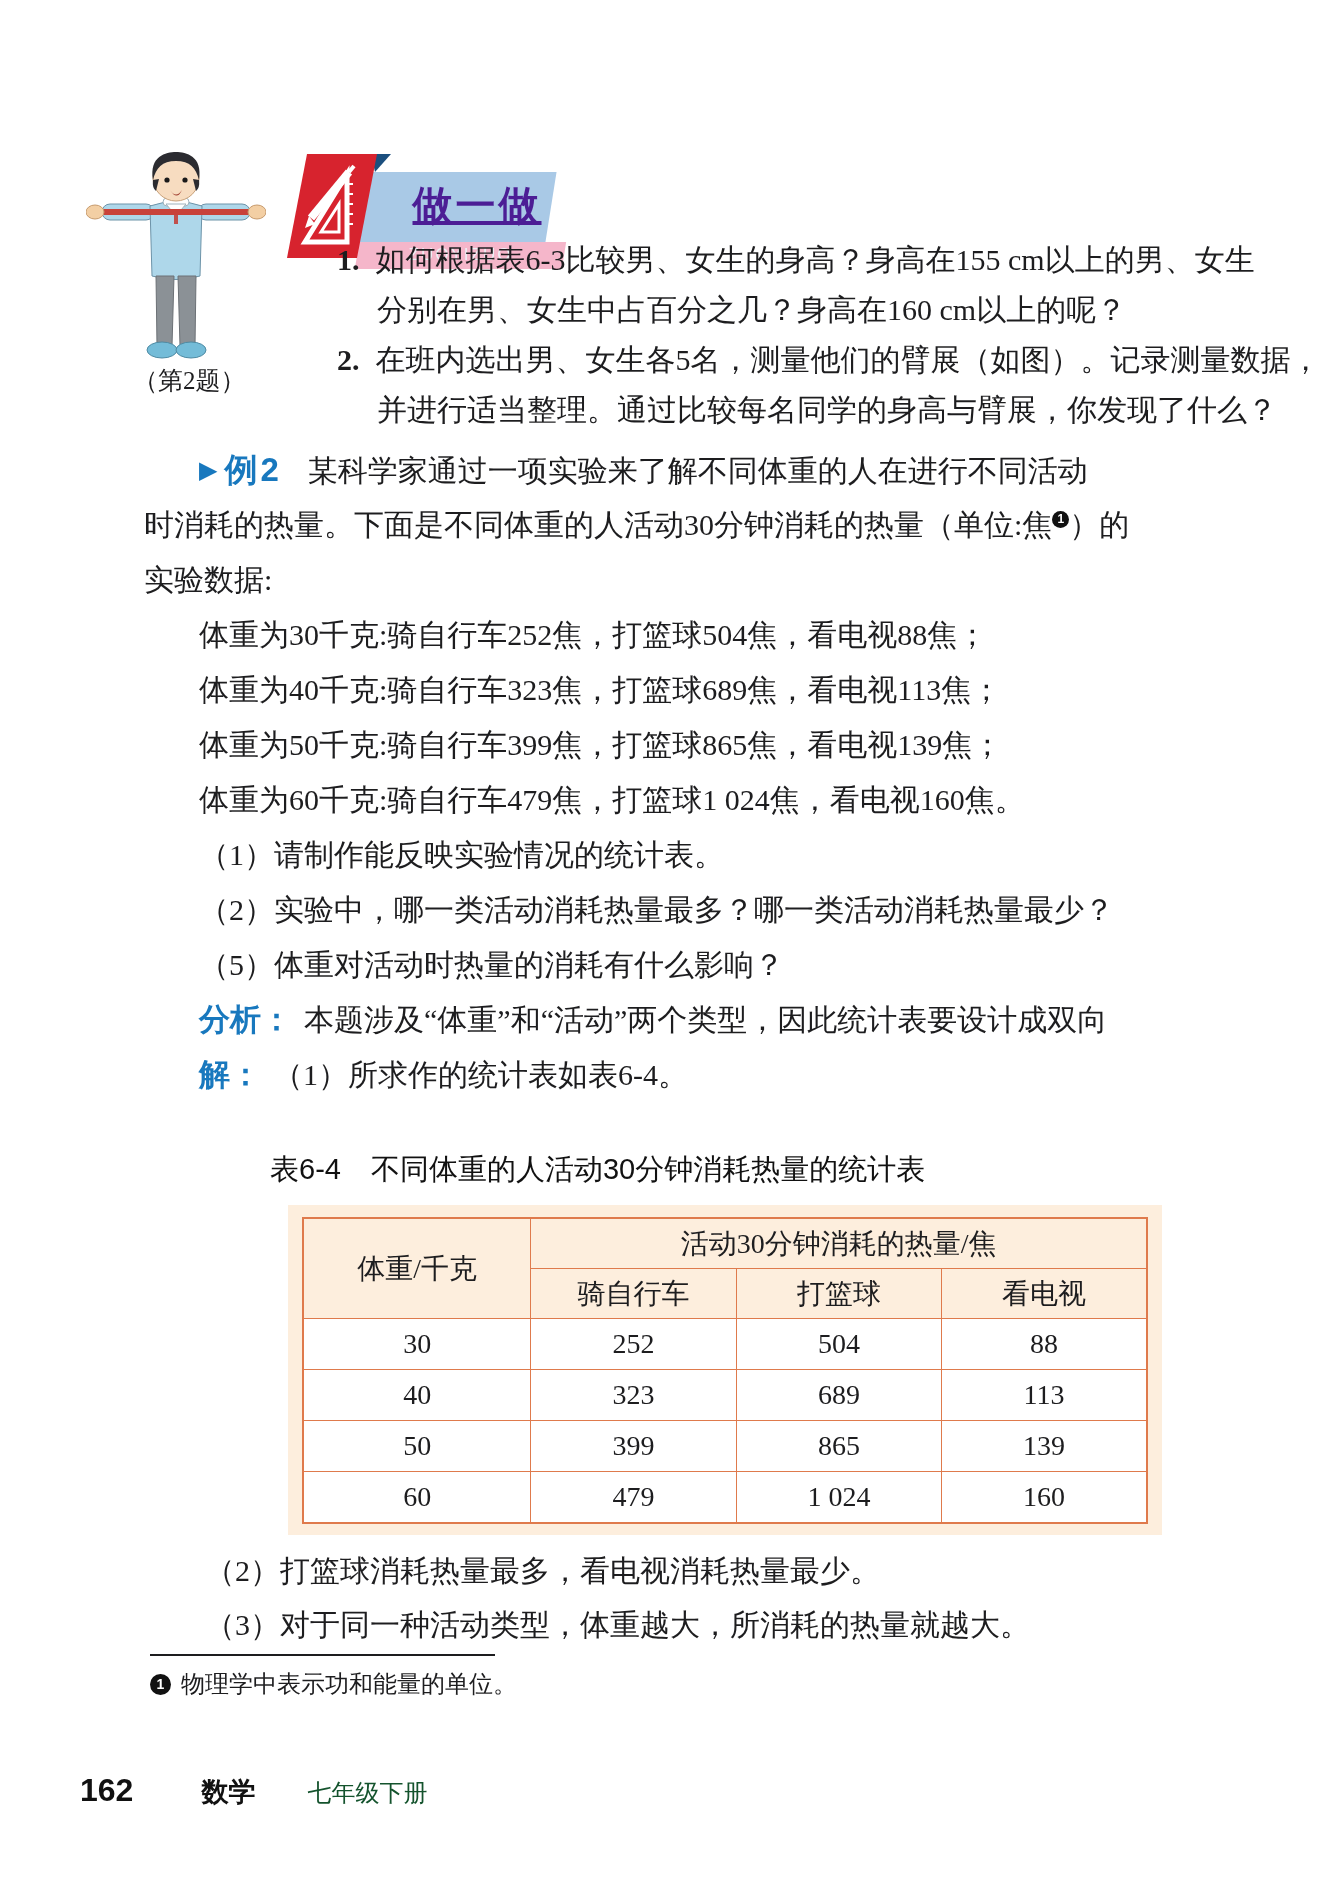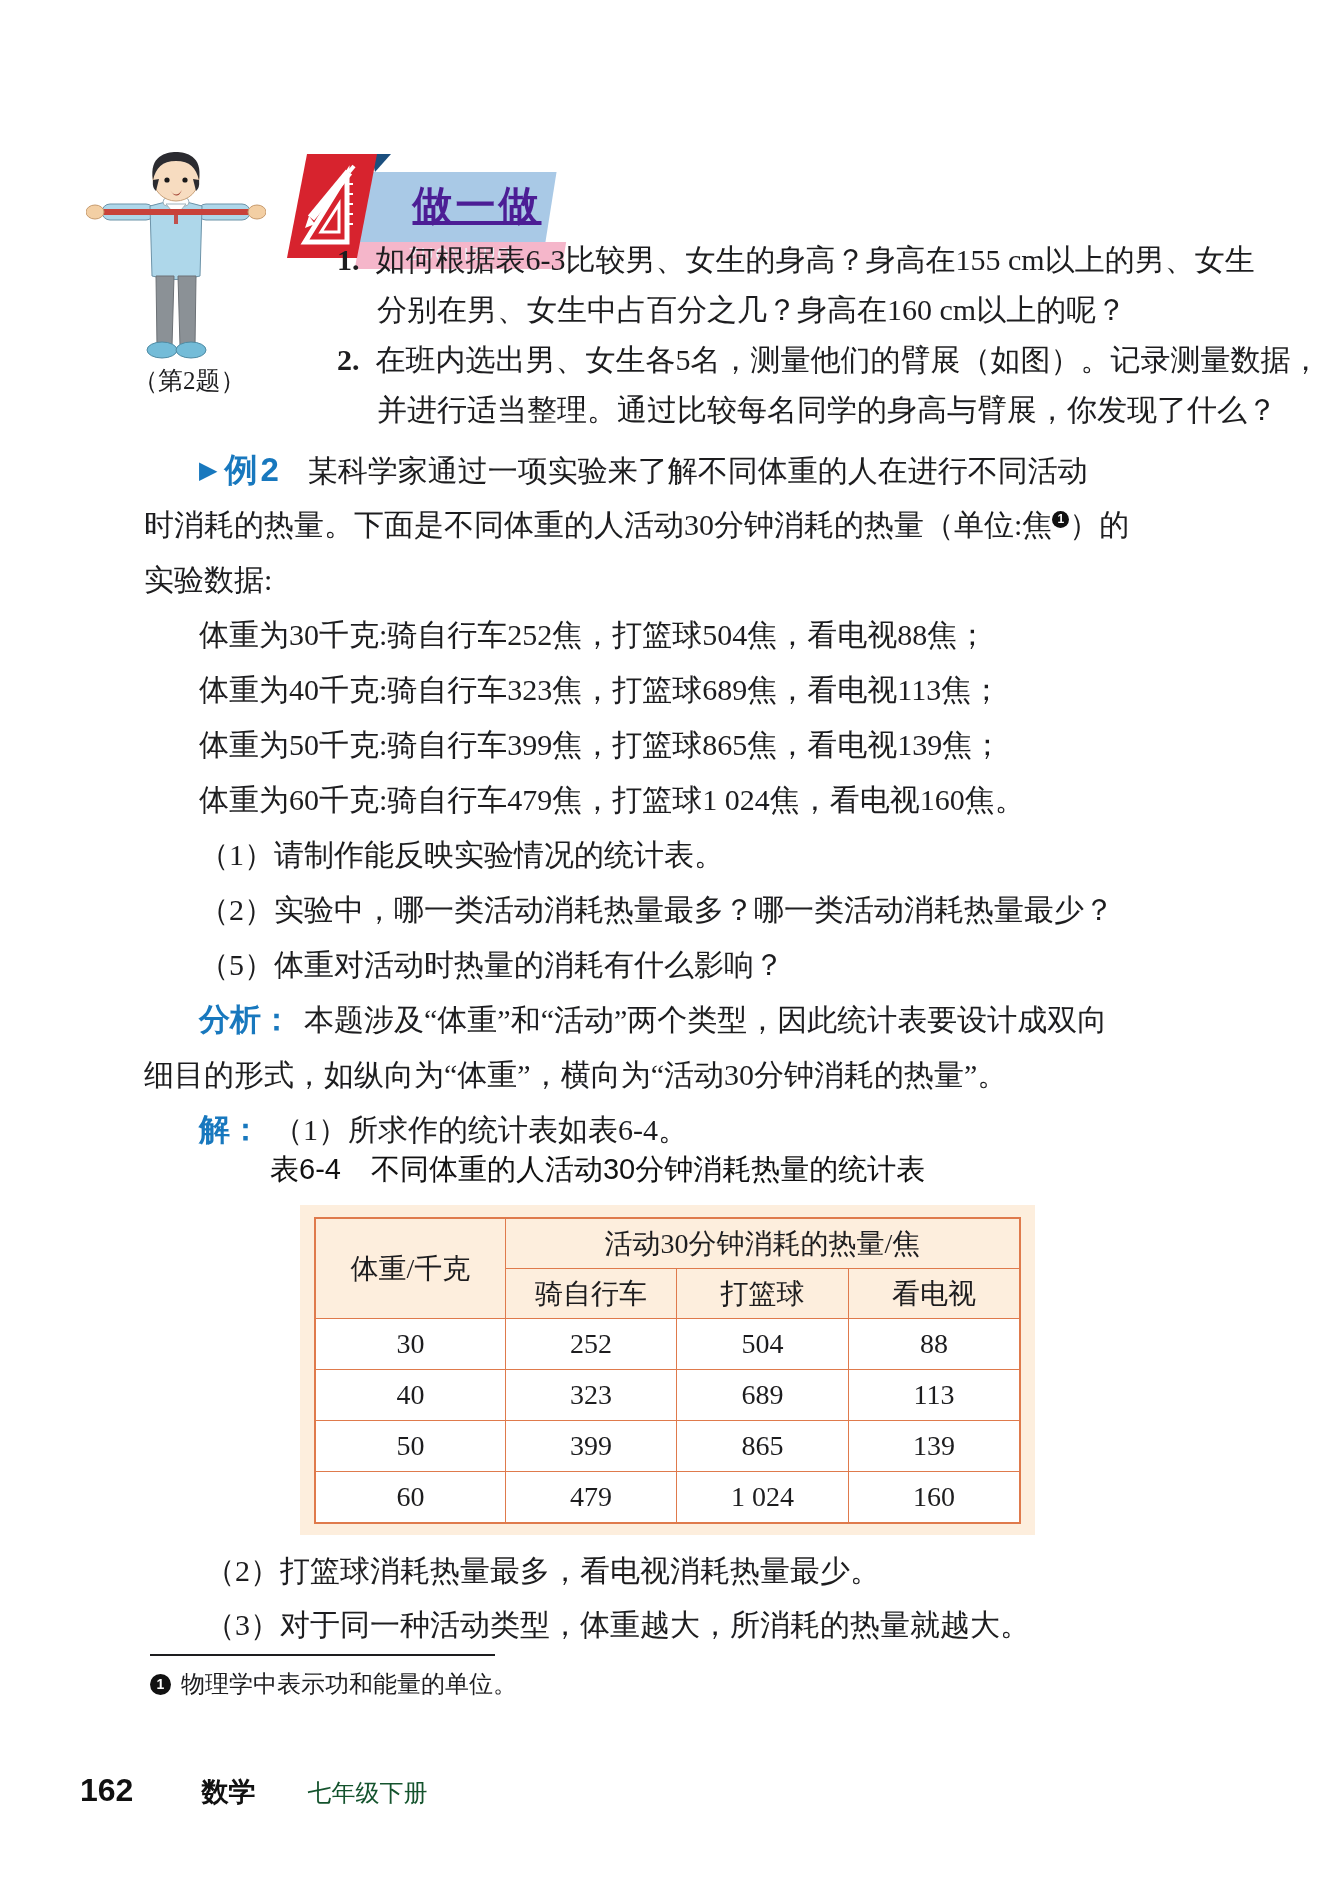--- a/index.html
+++ b/index.html
@@ -45,21 +45,21 @@
   .bluelabel{font-family:"Liberation Sans","DejaVu Sans",sans-serif;font-weight:bold;
     color:var(--accent_blue);font-size:31px;margin-right:12px;}
   .circ1{display:inline-flex;width:17px;height:17px;border-radius:50%;background:#111;
     color:#fff;align-items:center;justify-content:center;
     font:bold 12px "Liberation Sans","DejaVu Sans",sans-serif;vertical-align:12px;}
 
   
   .tbl-title{left:270px;top:1150px;font-family:"Liberation Sans","DejaVu Sans",sans-serif;
     font-weight:normal;font-size:29px;color:#111;}
   .tbl-title .tag{margin-right:30px;}
-  .tbl-wrap{left:300px;top:1205px;width:735px;height:330px;background:var(--table_bg);
+  .tbl-wrap{left:288px;top:1205px;width:874px;height:330px;background:var(--table_bg);
     padding:12px 14px 16px 14px;box-sizing:border-box;}
   table.stats{width:100%;height:100%;border-collapse:collapse;border:2.5px solid var(--table_border);
     font-size:28px;}
   table.stats td{border:1.5px solid var(--table_border);text-align:center;vertical-align:middle;
     padding:0;}
   table.stats tr.hdr td{background:var(--table_bg);height:49px;}
   table.stats tr.data td{background:#ffffff;height:50px;}
   .w1{width:27%;} .w2{width:24.33%;} .w3{width:24.33%;} .w4{width:24.34%;}
 
   
@@ -156,21 +156,20 @@
     <div class="bl ind">体重为30千克:骑自行车252焦，打篮球504焦，看电视88焦；</div>
     <div class="bl ind">体重为40千克:骑自行车323焦，打篮球689焦，看电视113焦；</div>
     <div class="bl ind">体重为50千克:骑自行车399焦，打篮球865焦，看电视139焦；</div>
     <div class="bl ind">体重为60千克:骑自行车479焦，打篮球1 024焦，看电视160焦。</div>
     <div class="bl ind">（1）请制作能反映实验情况的统计表。</div>
     <div class="bl ind">（2）实验中，哪一类活动消耗热量最多？哪一类活动消耗热量最少？</div>
     <div class="bl ind">（5）体重对活动时热量的消耗有什么影响？</div>
     <div class="bl ind">
       <span class="bluelabel">分析：</span><span>本题涉及“体重”和“活动”两个类型，因此统计表要设计成双向</span>
     </div>
-    <div class="bl">细目的形式，如纵向为“体重”，横向为“活动30分钟消耗的热量”。</div>
     <div class="bl ind">
       <span class="bluelabel">解：</span><span>（1）所求作的统计表如表6-4。</span>
     </div>
   </div>
 
   <div class="abs tbl-title nw">
     <span class="tag">表6-4</span><span>不同体重的人活动30分钟消耗热量的统计表</span>
   </div>
 
   <div class="abs tbl-wrap">

